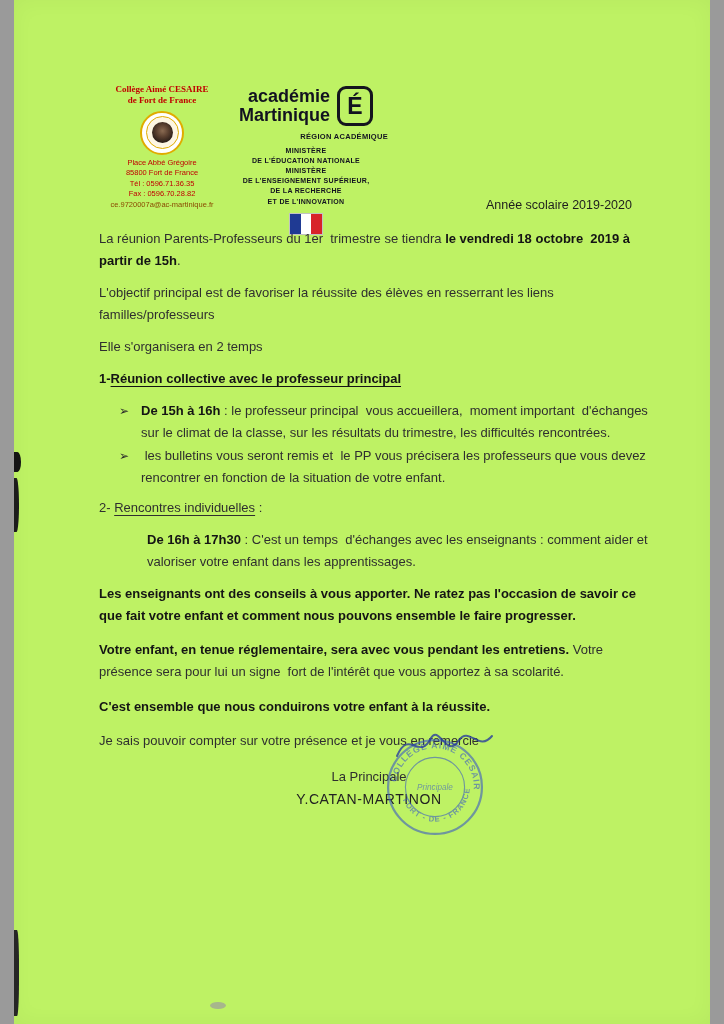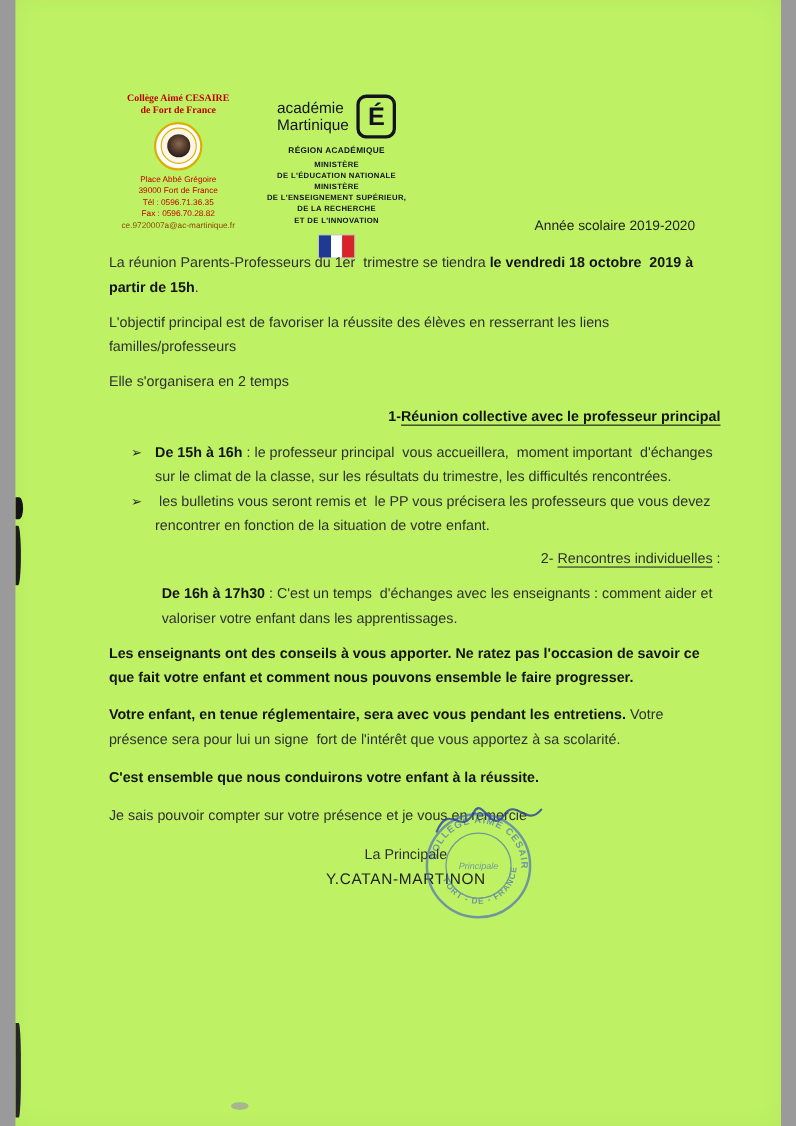--- a/index.html
+++ b/index.html
@@ -18,40 +18,40 @@
   .school-logo-mid { width:31px; height:31px; border-radius:50%; border:1px solid #e0ac00;
     background:#fdf6e3; display:flex; align-items:center; justify-content:center; }
   .school-logo-face { width:21px; height:21px; border-radius:50%;
     background: radial-gradient(circle at 50% 42%, #8a6b52 0%, #5a4030 38%, #2c201a 72%); }
   .school-addr { font-size:7.5px; line-height:1.4; color:#c00000; }
   .school-addr div:last-child { color:#8a4a00; }
 
   
   .academy { position:absolute; left:210px; top:86px; width:164px; text-align:center; color:#121220; }
   .academy-top { display:flex; align-items:center; justify-content:center; gap:7px; }
-  .academy-name { font-size:14px; font-weight:normal; line-height:1.05; text-align:left; }
+  .academy-name { font-size:18px; font-weight:bold; line-height:1.05; text-align:right; }
   .academy-e { width:30px; height:34px; border:3px solid #14141e; border-radius:9px;
     font-size:23px; font-weight:bold; display:flex; align-items:center; justify-content:center; }
   .academy-lines { margin-top:6px; font-size:7px; font-weight:bold; letter-spacing:0.3px; line-height:1.45; }
-  .academy-lines .al-region { font-size:7.5px; margin-bottom:3px; }
+  .academy-lines .al-region { font-size:7.5px; margin-bottom:3px;text-align:right; }
   .flag { width:32px; height:20px; margin:6px auto 0; display:flex; border:1px solid #c2c2c2; }
   .flag i { flex:1; display:block; }
   .flag .fb { background:#1f3a93; }
   .flag .fw { background:#ffffff; }
   .flag .fr { background:#d8232a; }
 
   
   .year { position:absolute; left:472px; top:198px; font-size:12.5px; color:#1d1d1d; }
 
   
   .content { position:absolute; left:85px; top:228px; width:556px; font-size:13px; line-height:1.69; }
   .content p { margin:0 0 10px; white-space:pre-wrap; }
   .title { text-align:center; font-weight:bold; font-size:13.5px; color:#1a1a1a; margin-bottom:15px; }
   strong { color:#141414; }
-  .h { font-size:13px;text-align:right; }
+  .h { font-size:13px; }
   .u { text-decoration:underline; text-underline-offset:3px; }
   .bullets { margin:0 0 8px 20px; }
   .bullet { display:flex; gap:9px; margin-bottom:1px; }
   .bm { flex:0 0 13px; color:#2a2a2a; font-size:12px; padding-top:1px; }
   .bt { flex:1; white-space:pre-wrap; }
   .indent { margin-left:48px !important; }
   .boldp { font-weight:bold; color:#141414; margin-bottom:12px !important; }
   .italicp { font-weight:bold; color:#141414; margin:14px 0 12px !important; }
 
   
@@ -78,21 +78,21 @@
       <div>Collège Aimé CESAIRE</div>
       <div>de Fort de France</div>
     </div>
     <div class="school-logo">
       <div class="school-logo-mid">
         <div class="school-logo-face"></div>
       </div>
     </div>
     <div class="school-addr">
       <div>Place Abbé Grégoire</div>
-      <div>39000 Fort de France</div>
+      <div>85800 Fort de France</div>
       <div>Tél : 0596.71.36.35</div>
       <div>Fax : 0596.70.28.82</div>
       <div>ce.9720007a@ac-martinique.fr</div>
     </div>
   </div>
 
   <div class="academy">
     <div class="academy-top">
       <div class="academy-name">
         <div>académie</div>

